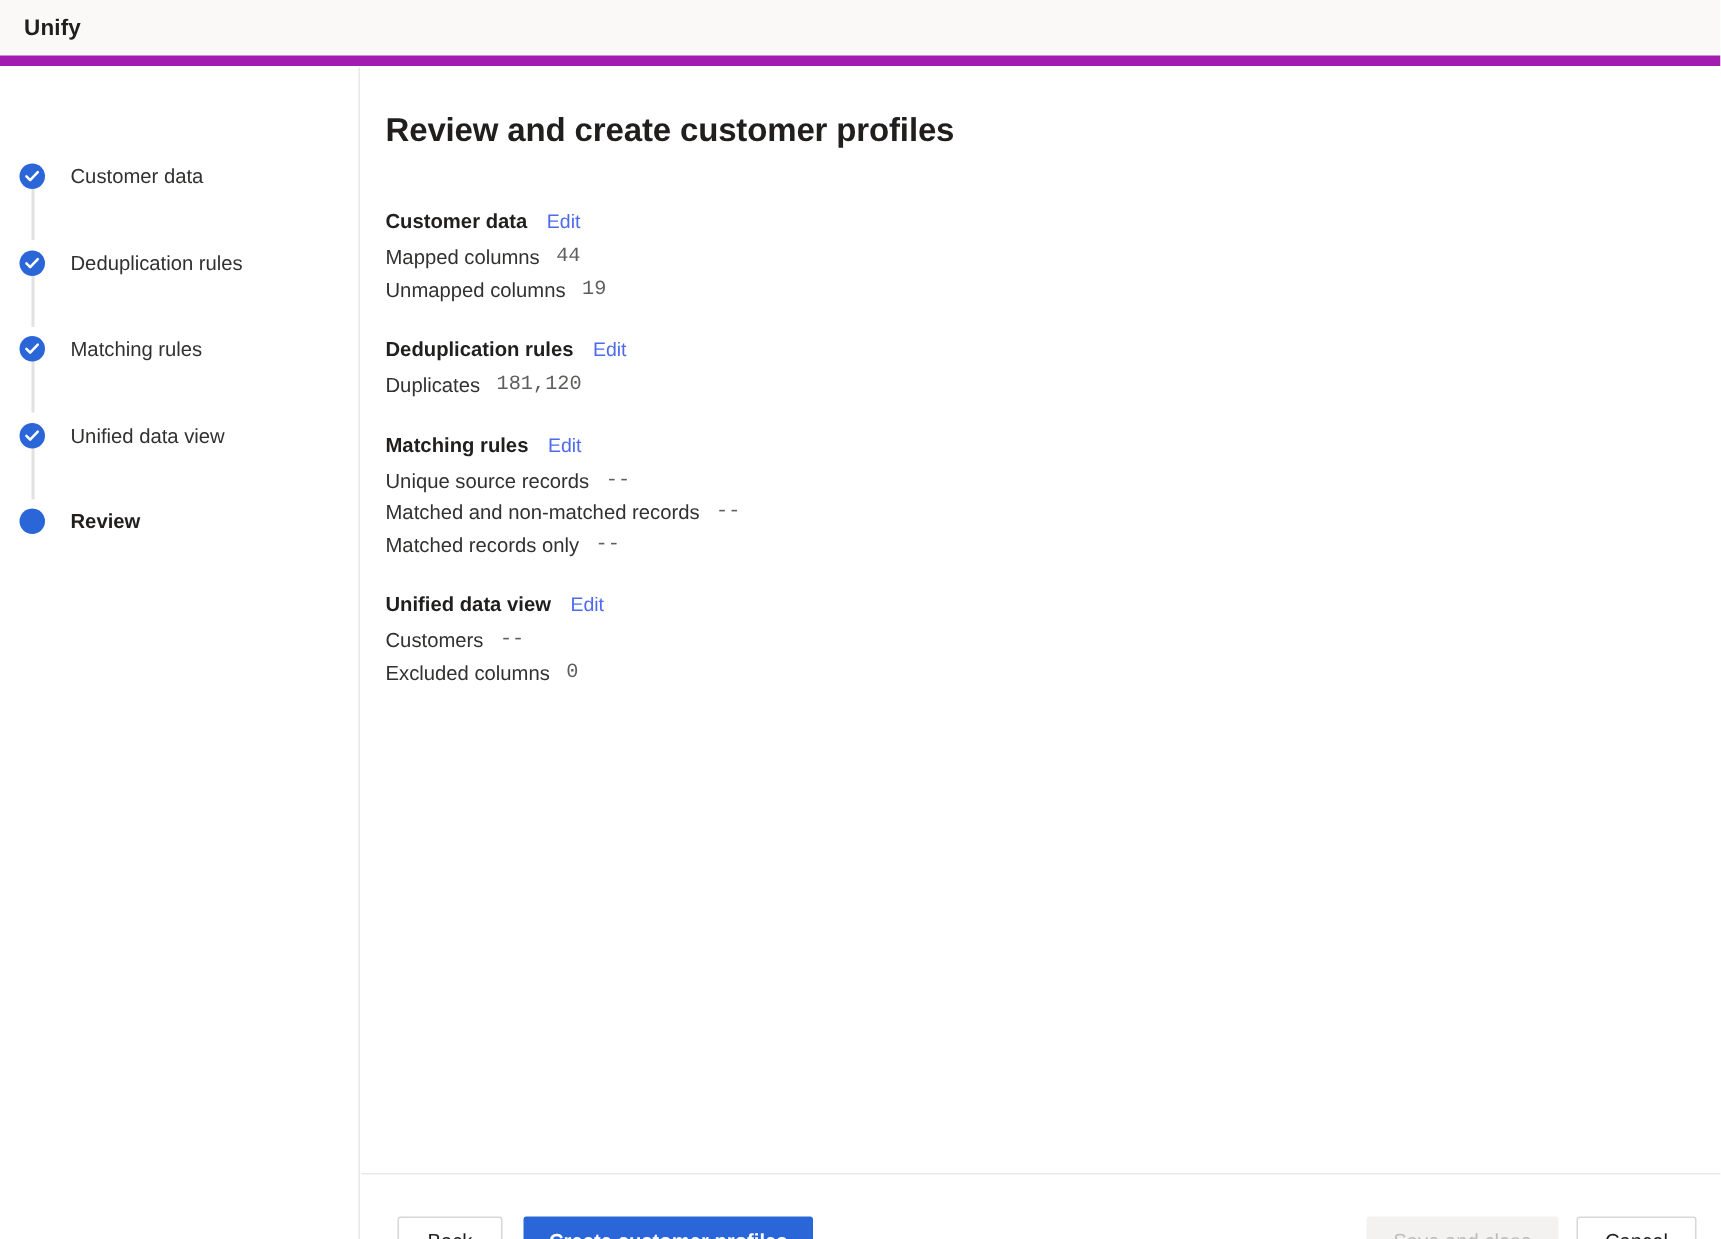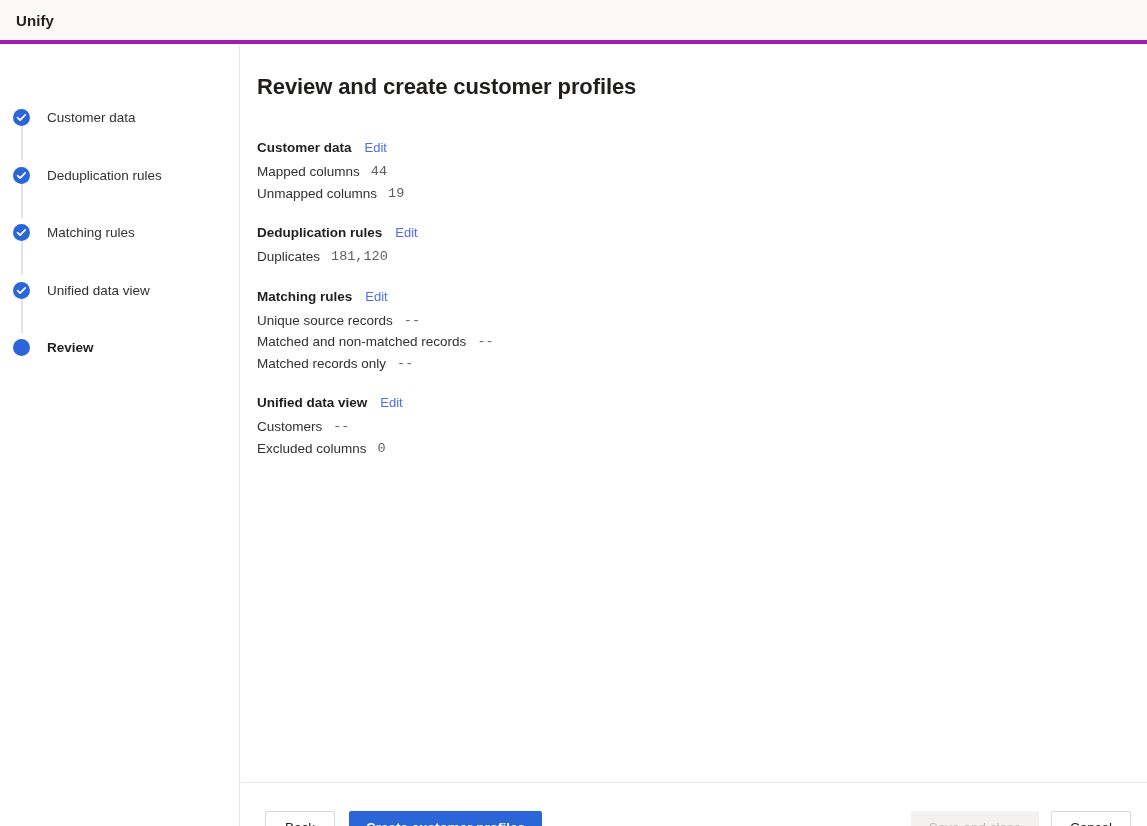--- a/index.html
+++ b/index.html
@@ -26,21 +26,21 @@
   }
 
   
   .app-header {
     position: absolute;
     top: 0;
     left: 0;
     width: 1147px;
     height: 44px;
     background: #faf9f8;
-    border-bottom: 4px solid #a21caf;
+    border-bottom: 7px solid #a21caf;
     box-sizing: border-box;
     display: flex;
     align-items: center;
   }
   .app-title {
     font-size: 15px;
     font-weight: 600;
     color: #201f1e;
     padding-left: 16px;
     letter-spacing: 0.1px;

